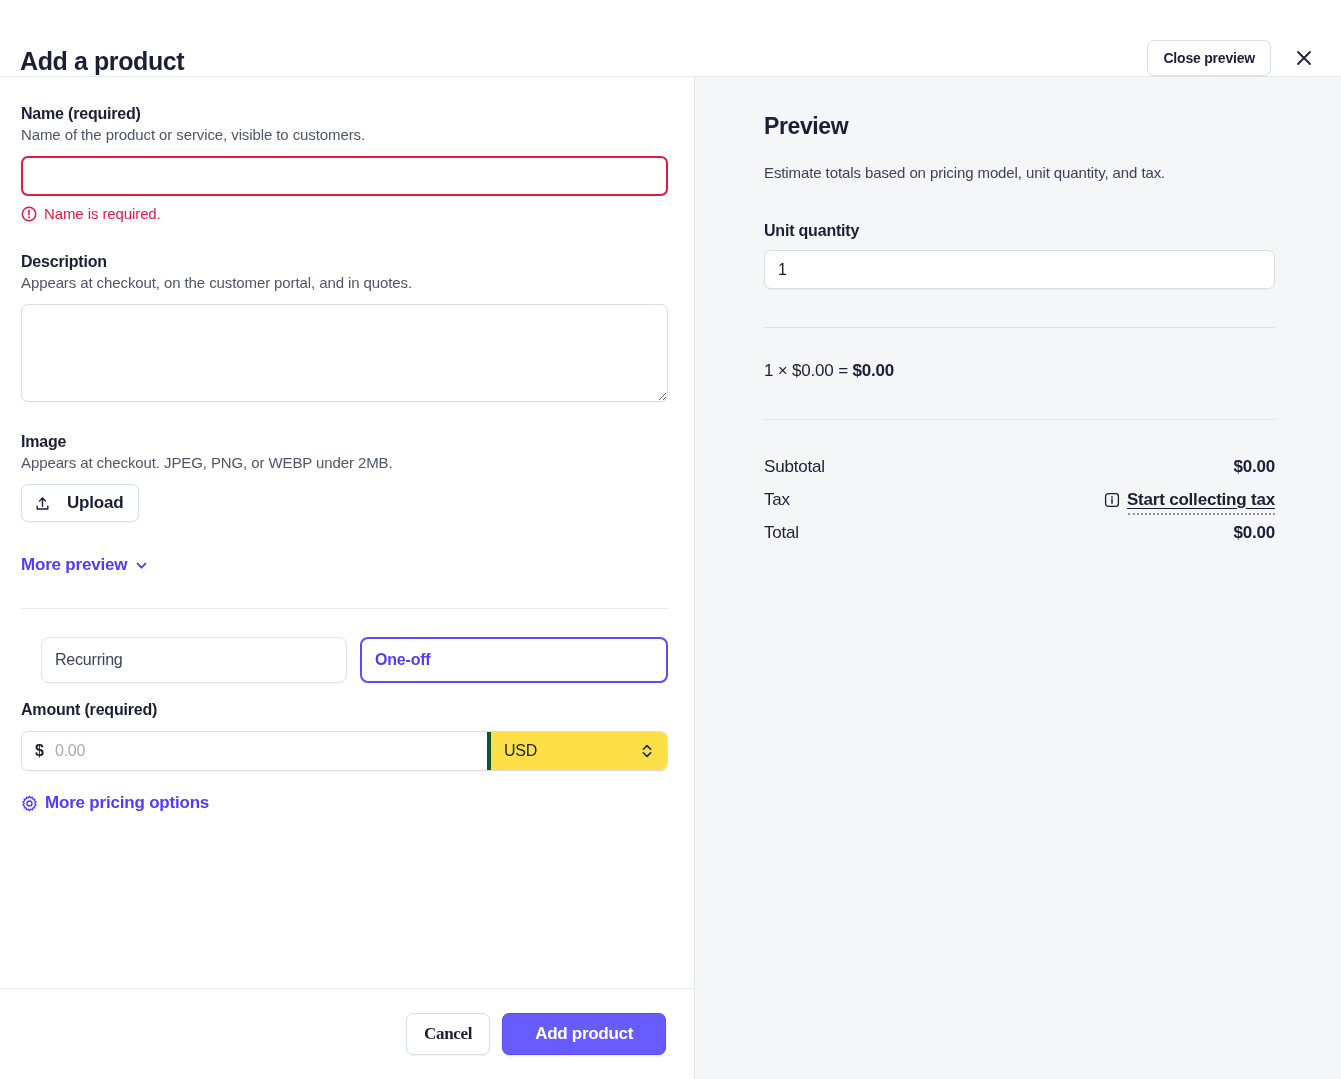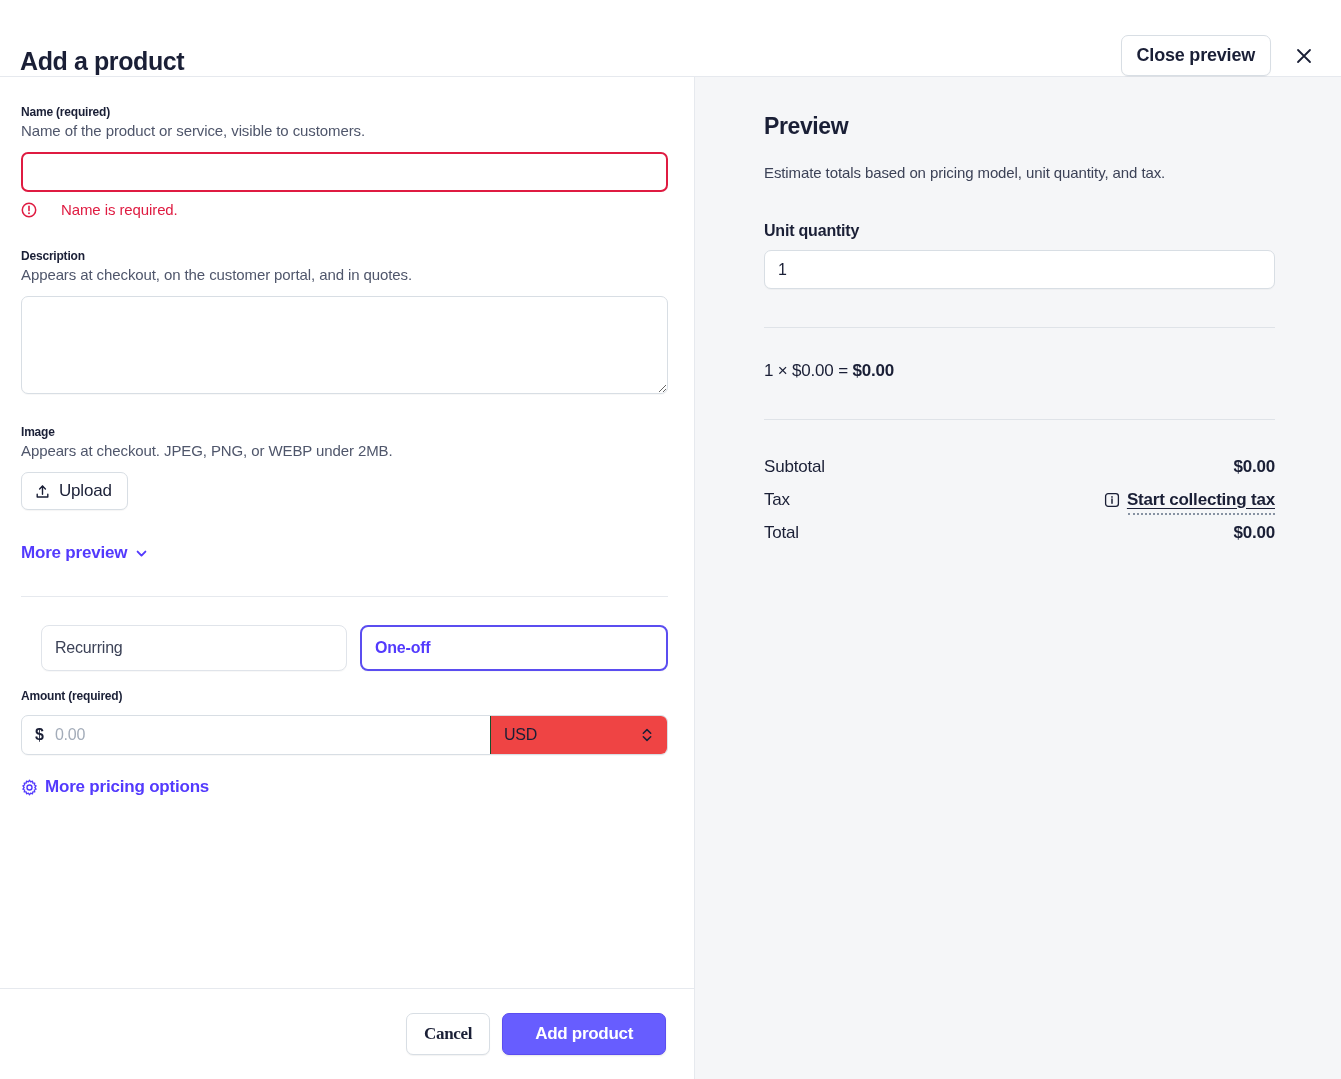--- a/index.html
+++ b/index.html
@@ -43,21 +43,21 @@
   .header-actions {
     display: flex;
     align-items: center;
     gap: 18px;
   }
   .btn-close-preview {
     background: #fff;
     border: 1px solid #D8DEE4;
     border-radius: 7px;
     padding: 9px 15px;
-    font-size: 18px;
+    font-size: 14px;
     font-weight: bold;
     color: #1A1F36;
     font-family: "Liberation Sans", sans-serif;
     box-shadow: 0 1px 1px rgba(0,0,0,0.04);
     cursor: pointer;
     letter-spacing: -0.2px;
   }
   .btn-x {
     width: 30px;
     height: 30px;
@@ -87,21 +87,21 @@
     border-right: 1px solid #E6E9EE;
     box-sizing: border-box;
   }
   .form-scroll {
     flex: 1 1 auto;
     padding: 28px 26px 0 21px;
     box-sizing: border-box;
     overflow: hidden;
   }
   .field-label {
-    font-size: 12px;
+    font-size: 16px;
     font-weight: bold;
     color: #1A1F36;
     letter-spacing: -0.2px;
   }
   .field-hint {
     font-size: 15px;
     color: #4F566B;
     margin-top: 3px;
     letter-spacing: -0.1px;
   }
@@ -121,21 +121,21 @@
     outline: none;
   }
   .text-input.error {
     border: 2px solid #DF1B41;
     box-shadow: none;
   }
   .field-block { margin-top: 13px; }
   .error-row {
     display: flex;
     align-items: flex-end;
-    gap: 24px;
+    gap: 7px;
     margin-top: 9px;
     color: #DF1B41;
     font-size: 15px;
     letter-spacing: -0.1px;
   }
   .group { margin-top: 31px; }
   textarea.desc {
     display: block;
     width: 100%;
     box-sizing: border-box;
@@ -148,27 +148,27 @@
     color: #1A1F36;
     background: #fff;
     box-shadow: 0 1px 1px rgba(0,0,0,0.03);
     outline: none;
     resize: vertical;
   }
   .btn-upload {
     margin-top: 13px;
     display: inline-flex;
     align-items: center;
-    gap: 8px;
+    gap: 16px;
     background: #fff;
     border: 1px solid #D8DEE4;
     border-radius: 7px;
     padding: 8px 15px 8px 12px;
     font-size: 17px;
-    font-weight: normal;
+    font-weight: bold;
     color: #1A1F36;
     font-family: "Liberation Sans", sans-serif;
     box-shadow: 0 1px 1px rgba(0,0,0,0.04);
     cursor: pointer;
     letter-spacing: -0.2px;
   }
   .link-purple {
     display: inline-flex;
     align-items: center;
     gap: 7px;
@@ -251,29 +251,29 @@
     font-family: "Liberation Sans", sans-serif;
     color: #1A1F36;
     width: 100%;
     background: transparent;
     letter-spacing: -0.2px;
   }
   .amount-input::placeholder { color: #A3ACB9; }
   .currency-select {
     width: 150px;
     flex: 0 0 150px;
-    border-left: 1px solid #14532d;
+    border-left: 4px solid #14532d;
     display: flex;
     align-items: center;
     justify-content: space-between;
     padding: 0 13px;
     font-size: 16px;
     color: #1A1F36;
     cursor: pointer;
-    background: #ef4444;
+    background: #fde047;
     letter-spacing: -0.2px;
   }
   .pricing-options-row { margin-top: 22px; }
 
   
   .footer {
     flex: 0 0 91px;
     height: 91px;
     background: #fff;
     border-top: 1px solid #E6E9EE;

